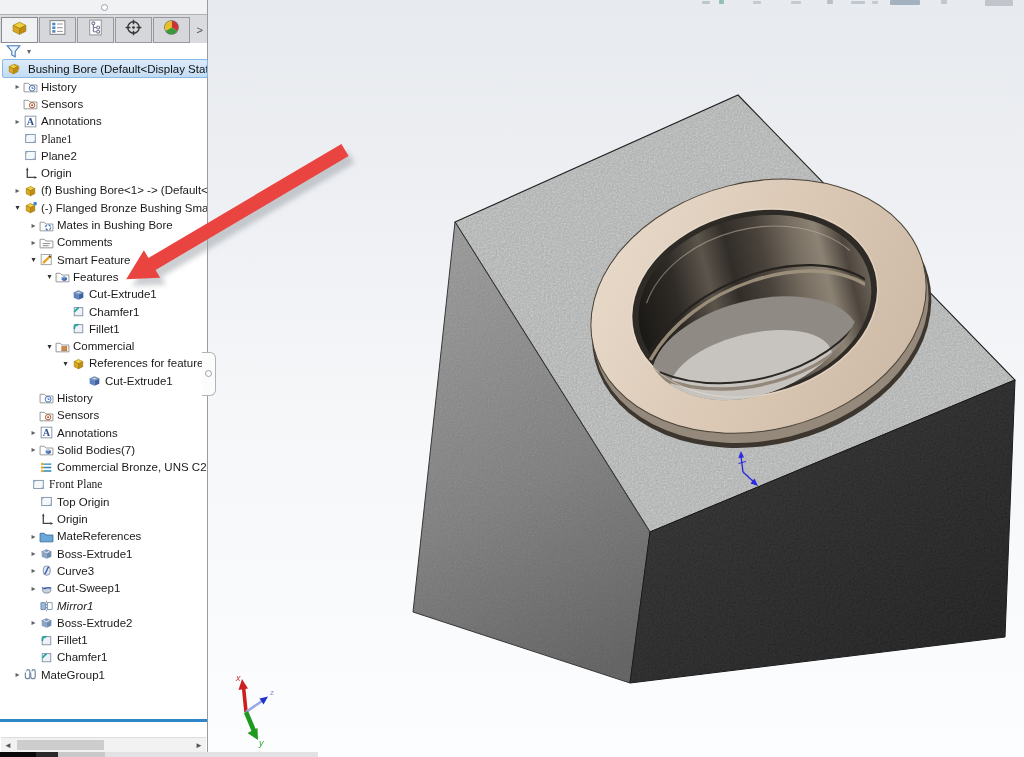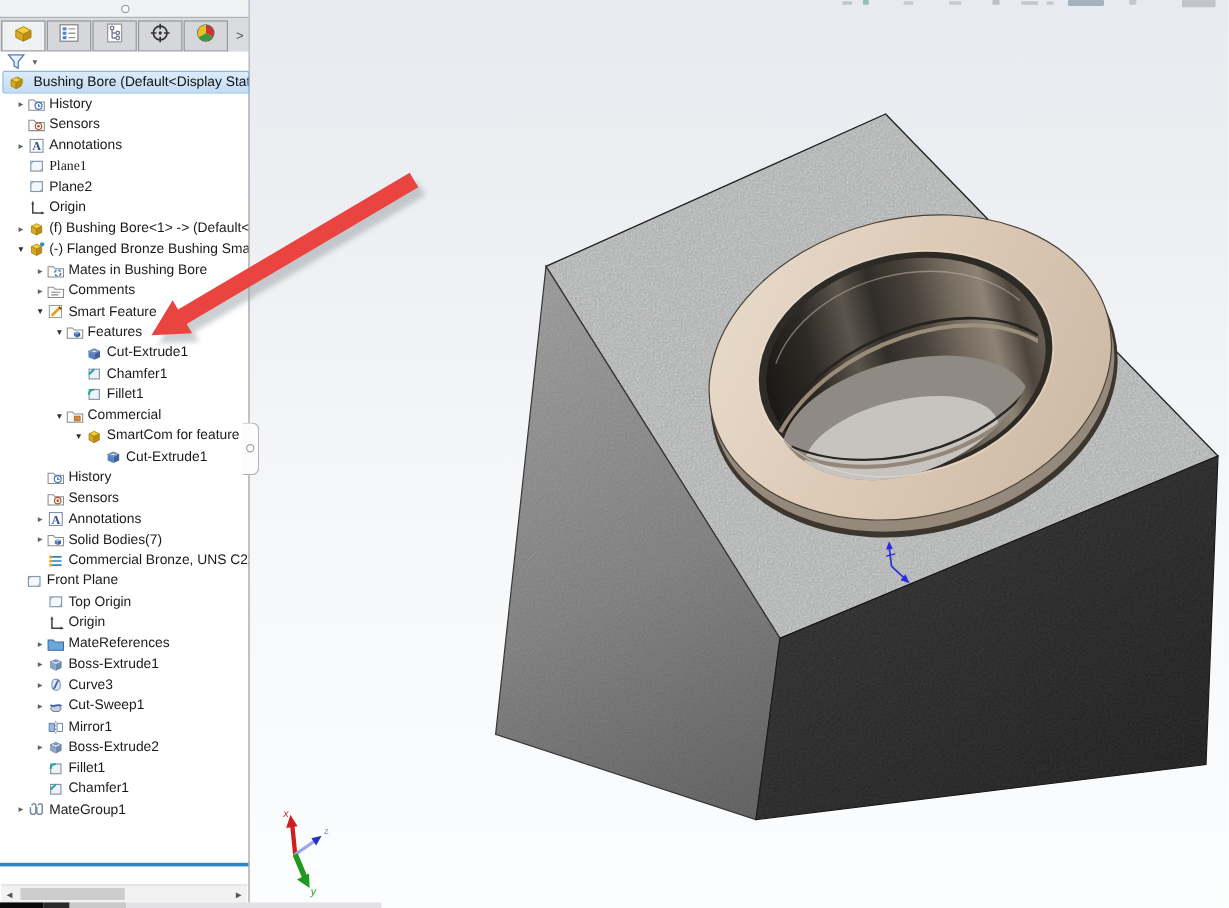--- a/index.html
+++ b/index.html
@@ -415,21 +415,21 @@
       </div>
       <div class="trow" style="padding-left: 60px;">
         <span class="arrow exp">▾</span>
         <span class="ticon">
           <svg width="15" height="15" viewBox="0 0 14 14">
             <polygon points="3,5.2 7,3.2 11,5.2 7,7.2" fill="#f3cf3a" stroke="#a07d10" stroke-width="0.6"></polygon>
             <polygon points="3,5.2 7,7.2 7,12 3,10" fill="#d9a81e" stroke="#a07d10" stroke-width="0.6"></polygon>
             <polygon points="11,5.2 7,7.2 7,12 11,10" fill="#c08c12" stroke="#a07d10" stroke-width="0.6"></polygon>
           </svg>
         </span>
-        <span class="tlabel">SmartCom for feature</span>
+        <span class="tlabel">References for feature</span>
       </div>
       <div class="trow" style="padding-left: 76px;">
         <span class="arrow"></span>
         <span class="ticon">
           <svg width="15" height="15" viewBox="0 0 14 14">
             <polygon points="2.5,5.4 7,3.4 11.5,5.4 7,7.4" fill="#9ec0e8" stroke="#39557f" stroke-width="0.5"></polygon>
             <polygon points="2.5,5.4 7,7.4 7,12 2.5,10" fill="#5a82c0"></polygon>
             <polygon points="11.5,5.4 7,7.4 7,12 11.5,10" fill="#3e62a0"></polygon>
             <ellipse cx="7" cy="5.3" rx="2" ry="0.9" fill="#eef4fb" stroke="#3a5a8a" stroke-width="0.5"></ellipse>
           </svg>
@@ -485,21 +485,21 @@
         <span class="ticon">
           <svg width="15" height="15" viewBox="0 0 14 14">
             <path d="M4 3.8 h7.5 M4 7 h7.5 M4 10.2 h7.5" stroke="#2a87b8" stroke-width="1.3"></path>
             <circle cx="3" cy="3.8" r="1.2" fill="#e8a21a"></circle>
             <circle cx="3" cy="7" r="1.2" fill="#e8a21a"></circle>
             <circle cx="3" cy="10.2" r="1.2" fill="#e8a21a"></circle>
           </svg>
         </span>
         <span class="tlabel">Commercial Bronze, UNS C22000 (</span>
       </div>
-      <div class="trow" style="padding-left: 10px;">
+      <div class="trow" style="padding-left: 20px; font-family: Liberation Serif, serif;">
         <span class="arrow"></span>
         <span class="ticon">
           <svg width="15" height="15" viewBox="0 0 14 14">
             <rect x="2.5" y="3.2" width="9" height="7.6" fill="#f5f8fb" stroke="#8299b0" stroke-width="0.9"></rect>
             <path d="M2.5 5.4 L4.6 3.2 M9.4 10.8 L11.5 8.6" stroke="#8299b0" stroke-width="0.7"></path>
           </svg>
         </span>
         <span class="tlabel">Front Plane</span>
       </div>
       <div class="trow" style="padding-left: 28px;">
@@ -557,21 +557,21 @@
       <div class="trow" style="padding-left: 28px;">
         <span class="arrow">▸</span>
         <span class="ticon">
           <svg width="15" height="15" viewBox="0 0 14 14">
             <path d="M3 9 C4 5 10.2 5 11.2 9 L9.2 11.2 H5 Z" fill="#c8d2de" stroke="#76879c" stroke-width="0.8"></path>
             <path d="M2.8 6 C6 9.2 9 4 11.4 7" fill="none" stroke="#3a5fb0" stroke-width="1.2"></path>
           </svg>
         </span>
         <span class="tlabel">Cut-Sweep1</span>
       </div>
-      <div class="trow" style="padding-left: 28px;">
+      <div class="trow" style="padding-left: 28px; font-style: italic;">
         <span class="arrow"></span>
         <span class="ticon">
           <svg width="15" height="15" viewBox="0 0 14 14">
             <rect x="1.8" y="4.4" width="4.2" height="6.4" fill="#9ab8e0" stroke="#4a6a9a" stroke-width="0.6"></rect>
             <rect x="8" y="4.4" width="4.2" height="6.4" fill="#fff" stroke="#4a6a9a" stroke-width="0.6"></rect>
             <path d="M7 2.6 V12.4" stroke="#888" stroke-width="0.8" stroke-dasharray="1.6 1.2"></path>
           </svg>
         </span>
         <span class="tlabel">Mirror1</span>
       </div>

